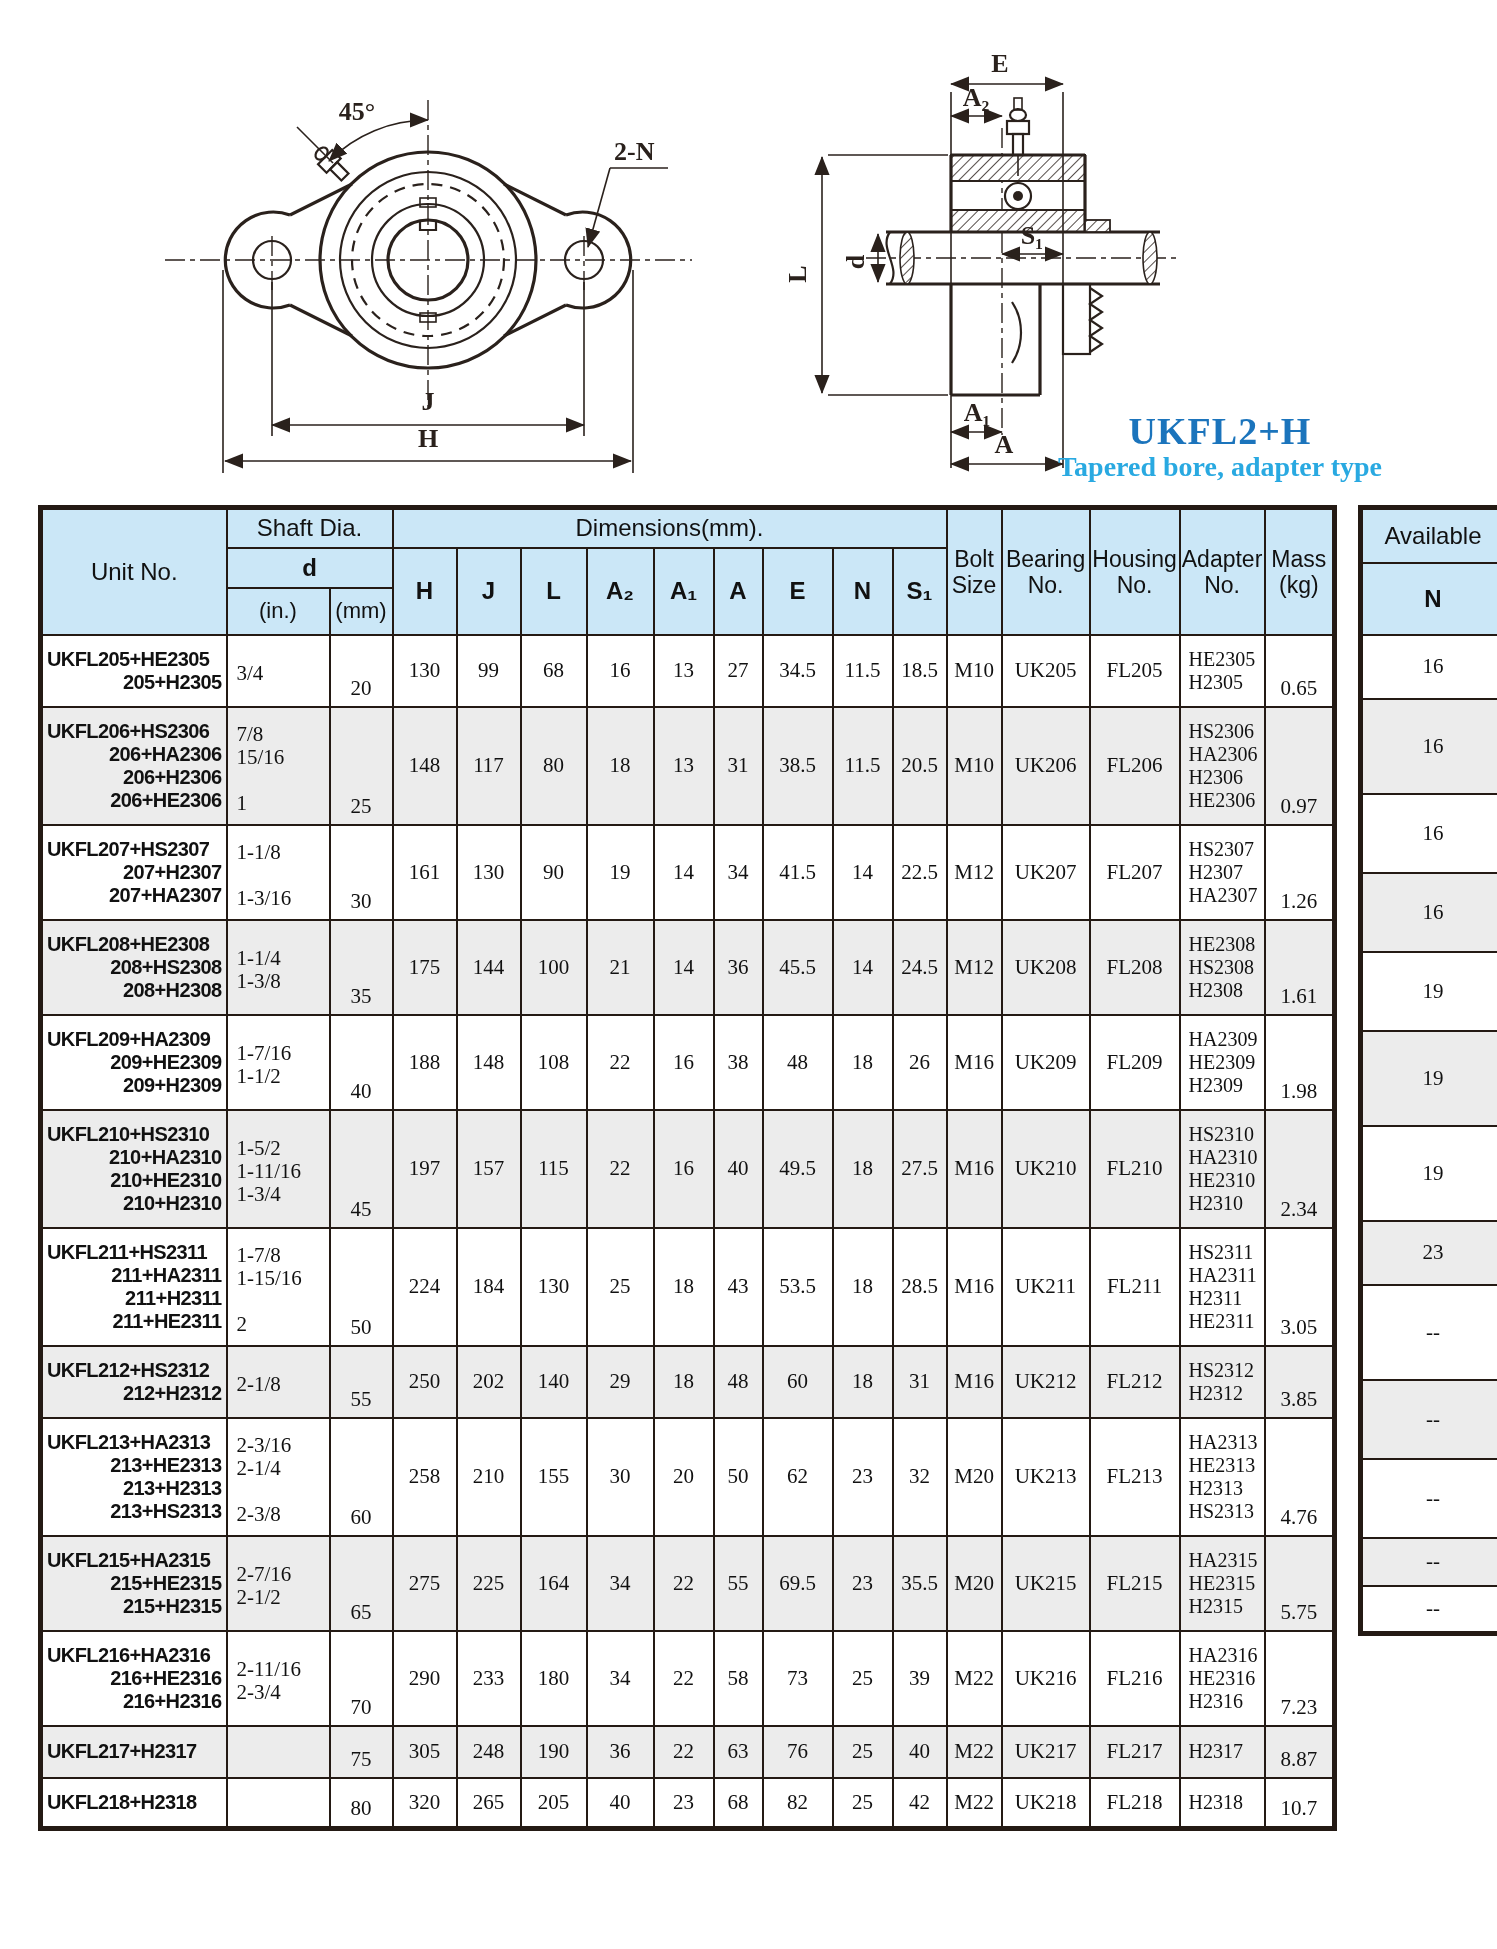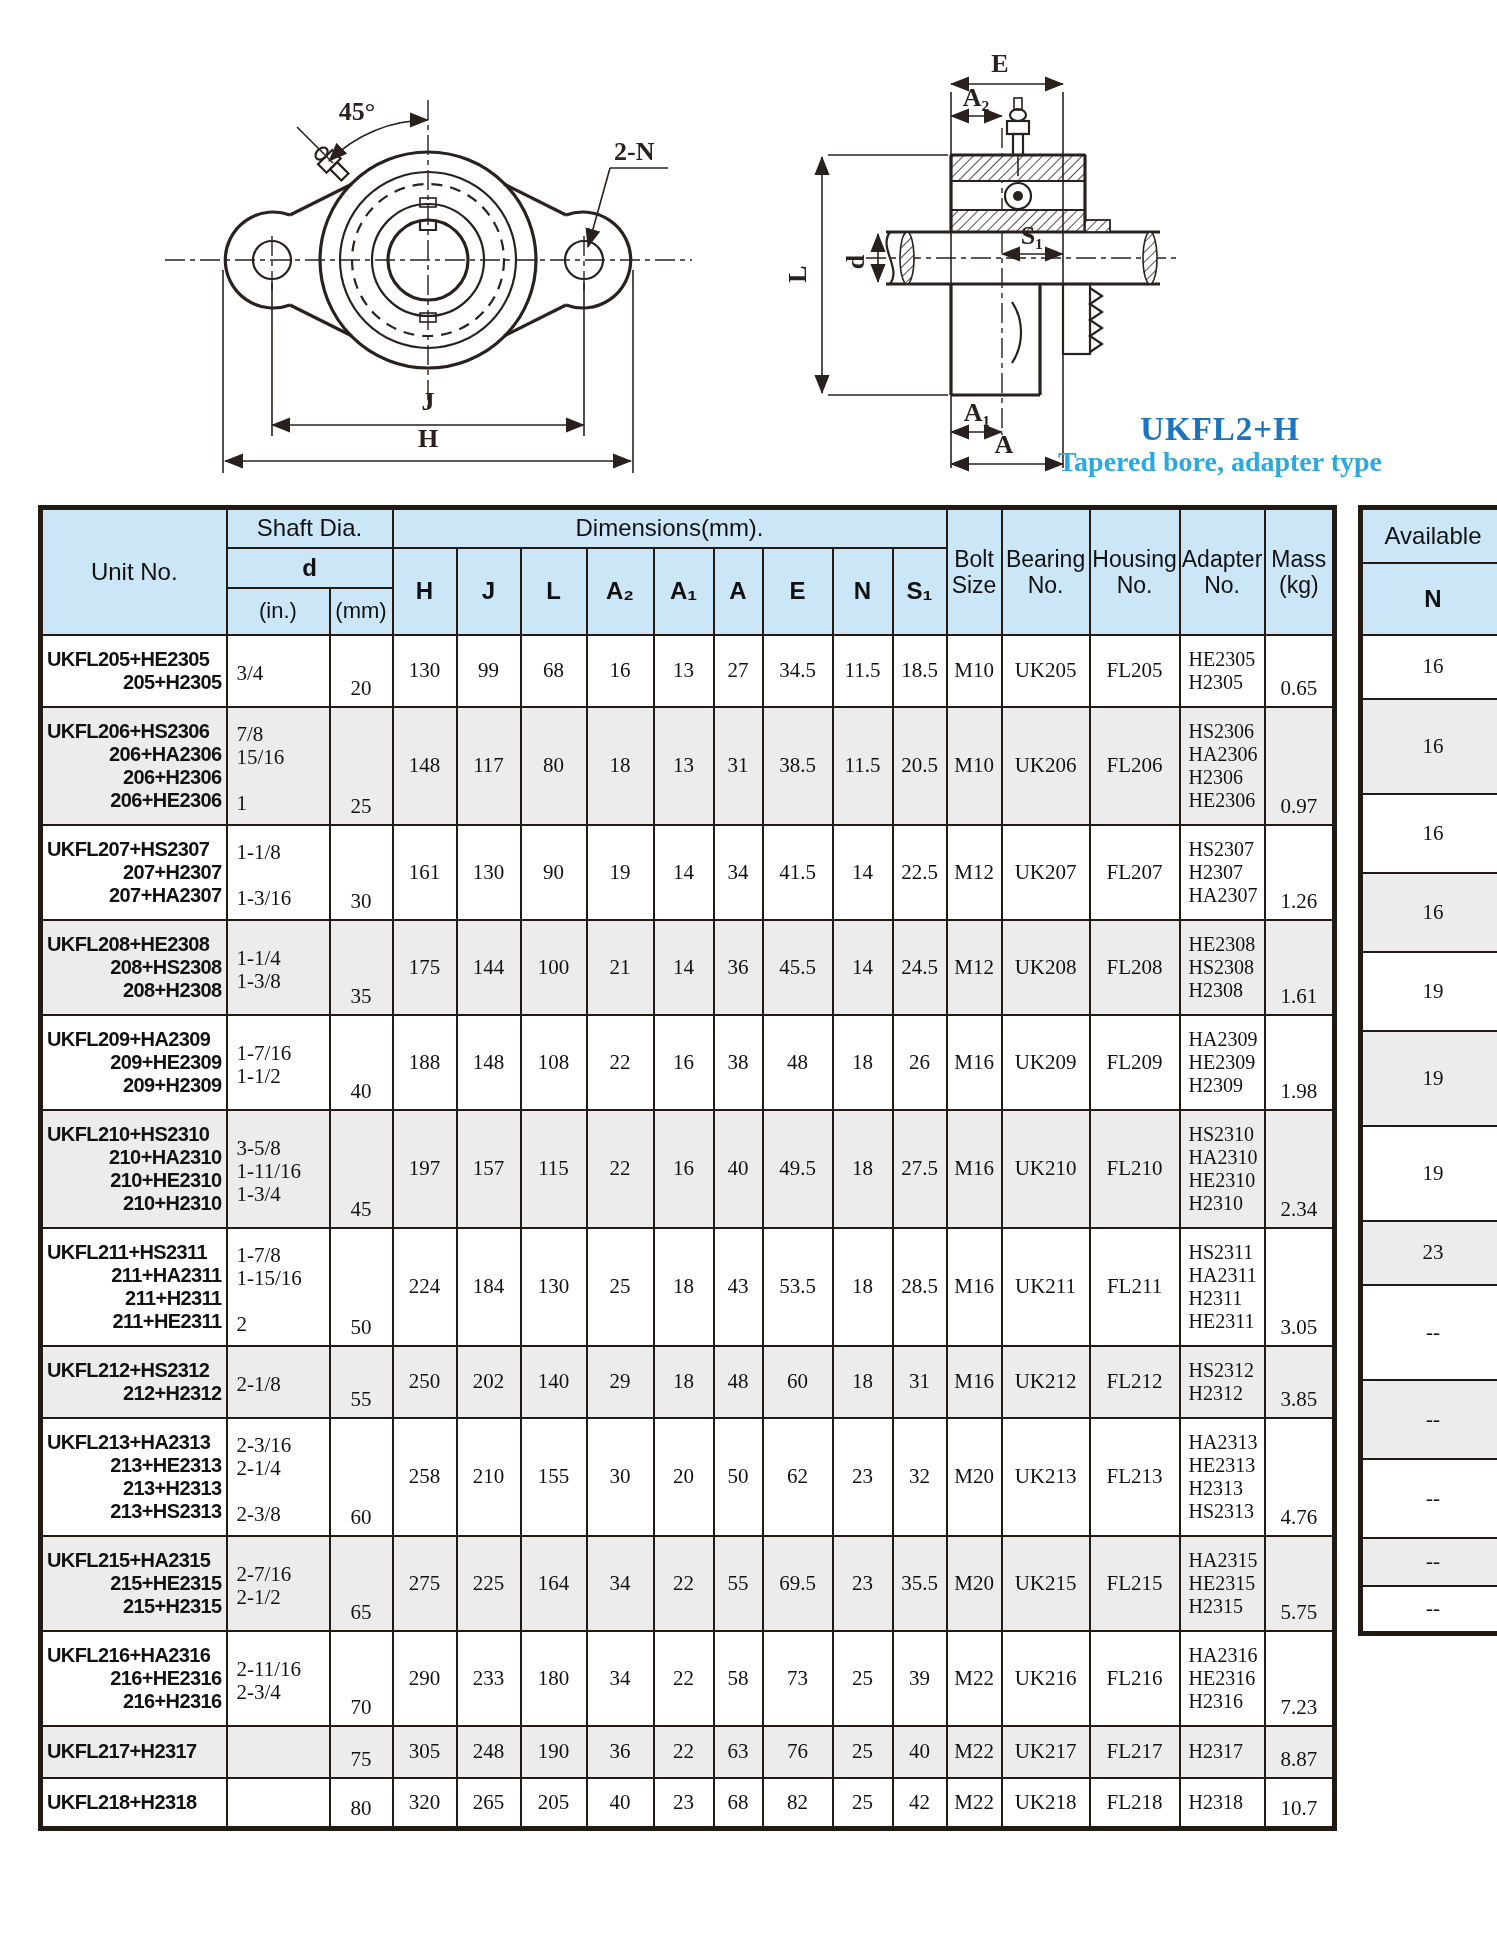--- a/index.html
+++ b/index.html
@@ -11,21 +11,21 @@
   }
   *{box-sizing:border-box;}
   html,body{margin:0;padding:0;background:#ffffff;}
   #page{position:relative;width:1497px;height:1949px;background:#fff;overflow:hidden;
         font-family:"Liberation Sans","DejaVu Sans",sans-serif;color:#111;}
   #drawings{position:absolute;left:0;top:0;}
 
   
   #title-block{position:absolute;left:990px;top:412px;width:460px;text-align:center;
     font-family:"Liberation Serif","DejaVu Serif",serif;font-weight:bold;line-height:1.05;}
-  #title-line1{font-size:33px;color:var(--title-blue-dark);letter-spacing:1px;}
+  #title-line1{font-size:38px;color:var(--title-blue-dark);letter-spacing:1px;}
   #title-line2{font-size:28px;color:var(--title-blue-light);}
 
   
   table{border-collapse:collapse;table-layout:fixed;position:absolute;top:505px;
         border:5px solid var(--line);}
   #main-table{left:38px;width:1294px;}
   #avail-table{left:1358px;width:145px;}
   th,td{border:2.5px solid var(--line);padding:0;overflow:hidden;}
   thead th{background:var(--header-blue);font-weight:normal;text-align:center;vertical-align:middle;}
   tr.shade td{background:var(--row-shade);}
@@ -398,21 +398,21 @@
       <td class="c-mass">1.98</td>
     </tr>
         <tr class="shade" style="height: 95px;">
       <td class="c-unit">
             <div class="ln">UKFL210+HS2310</div>
             <div class="ln">210+HA2310</div>
             <div class="ln">210+HE2310</div>
             <div class="ln">210+H2310</div>
           </td>
       <td class="c-inch">
-            <div class="ln">3-5/8</div>
+            <div class="ln">1-5/2</div>
             <div class="ln">1-11/16</div>
             <div class="ln">1-3/4</div>
           </td>
       <td class="c-mm">45</td>
       <td class="c-num">197</td>
       <td class="c-num">157</td>
       <td class="c-num">115</td>
       <td class="c-num">22</td>
       <td class="c-num">16</td>
       <td class="c-num">40</td>

